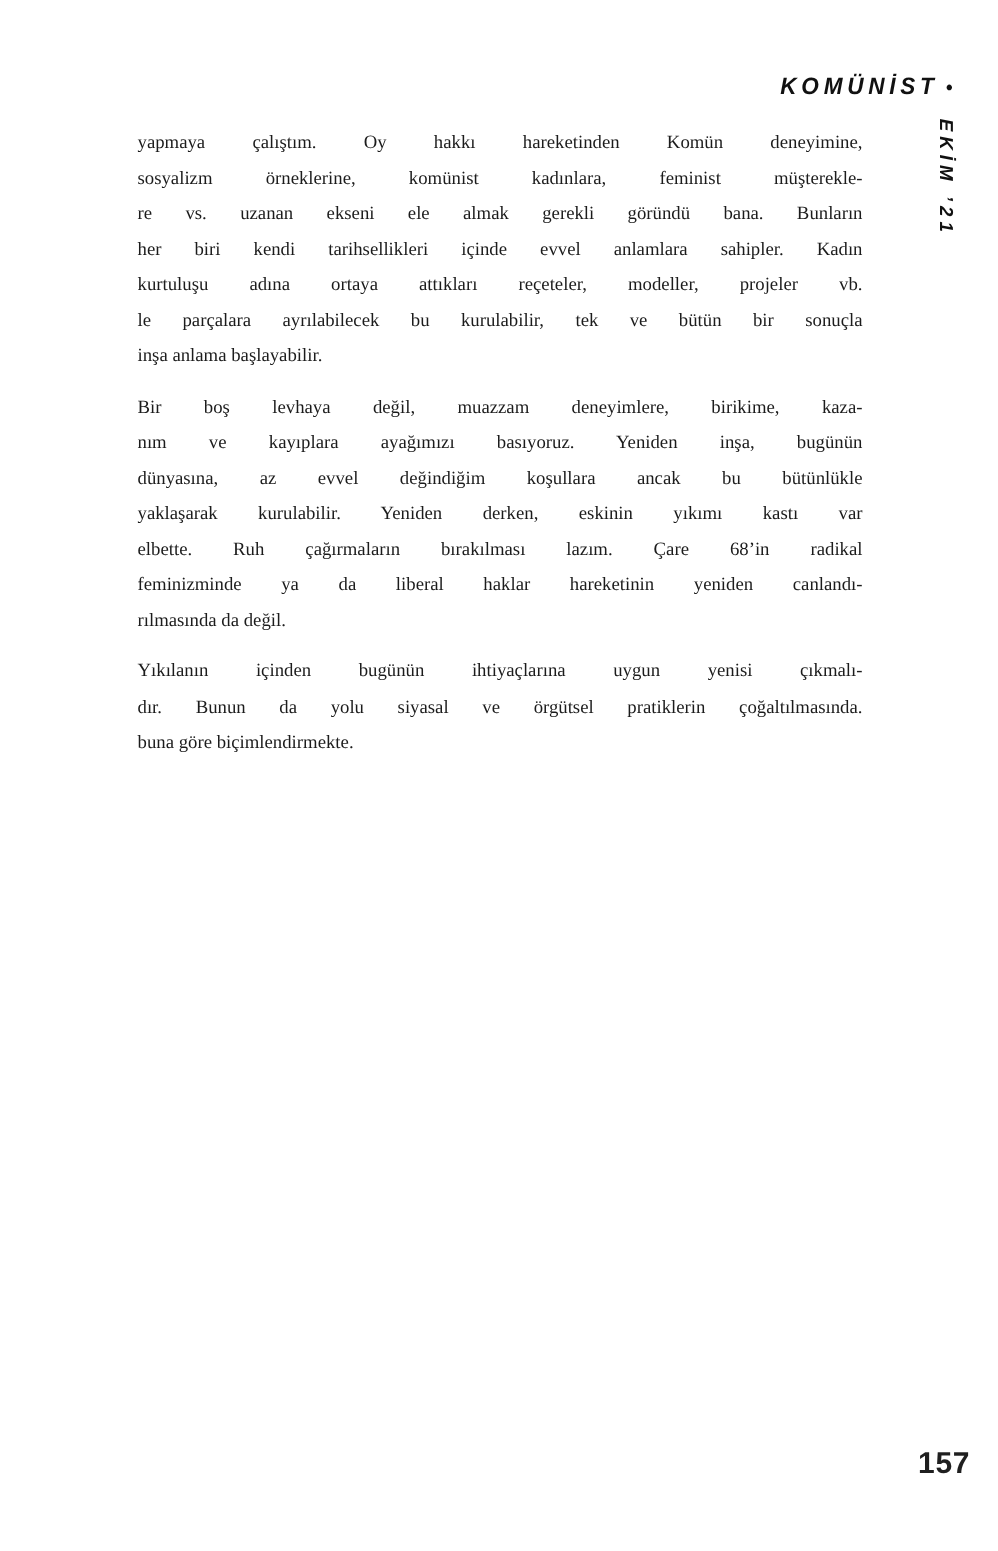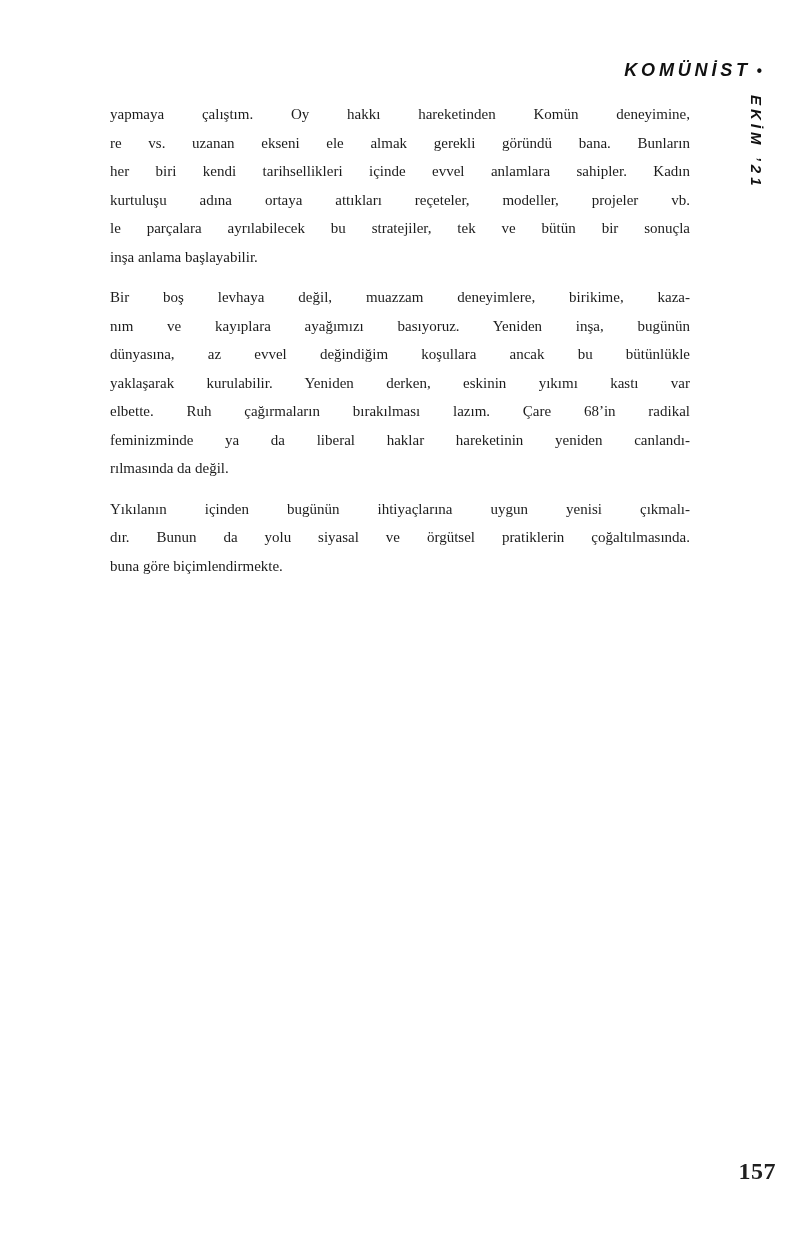--- a/index.html
+++ b/index.html
@@ -70,21 +70,21 @@
     white-space: normal;
   }
   .line.last {
     text-align-last: left;
   }
   
   .page-number {
     position: absolute;
     right: 36px;
     bottom: 56px;
-    font-family: Liberation Serif, serif;
+    font-family: Liberation Sans, sans-serif;
     font-weight: bold;
     font-size: 24px;
     color: #1f1f1f;
     letter-spacing: 0.5px;
     margin-top: 22px;
   }
 </style>
 </head>
 <body>
 
@@ -92,24 +92,25 @@
 
   <div class="running-head">
     <span>KOMÜNİST</span><span class="bullet">•</span>
   </div>
 
   <div class="issue-label">EKİM ’21</div>
 
   <div class="body-text" id="body-text">
       <div class="para">
         <div class="line">yapmaya çalıştım. Oy hakkı hareketinden Komün deneyimine,</div>
+        <div class="line">sosyalizm örneklerine, komünist kadınlara, feminist müşterekle-</div>
         <div class="line">re vs. uzanan ekseni ele almak gerekli göründü bana. Bunların</div>
         <div class="line">her biri kendi tarihsellikleri içinde evvel anlamlara sahipler. Kadın</div>
         <div class="line">kurtuluşu adına ortaya attıkları reçeteler, modeller, projeler vb.</div>
-        <div class="line">le parçalara ayrılabilecek bu stratejiler, tek ve bütün bir sonuçla</div>
+        <div class="line">le parçalara ayrılabilecek bu kurulabilir, tek ve bütün bir sonuçla</div>
         <div class="line last">inşa anlama başlayabilir.</div>
       </div>
       <div class="para">
         <div class="line">Bir boş levhaya değil, muazzam deneyimlere, birikime, kaza-</div>
         <div class="line">nım ve kayıplara ayağımızı basıyoruz. Yeniden inşa, bugünün</div>
         <div class="line">dünyasına, az evvel değindiğim koşullara ancak bu bütünlükle</div>
         <div class="line">yaklaşarak kurulabilir. Yeniden derken, eskinin yıkımı kastı var</div>
         <div class="line">elbette. Ruh çağırmaların bırakılması lazım. Çare 68’in radikal</div>
         <div class="line">feminizminde ya da liberal haklar hareketinin yeniden canlandı-</div>
         <div class="line last">rılmasında da değil.</div>

